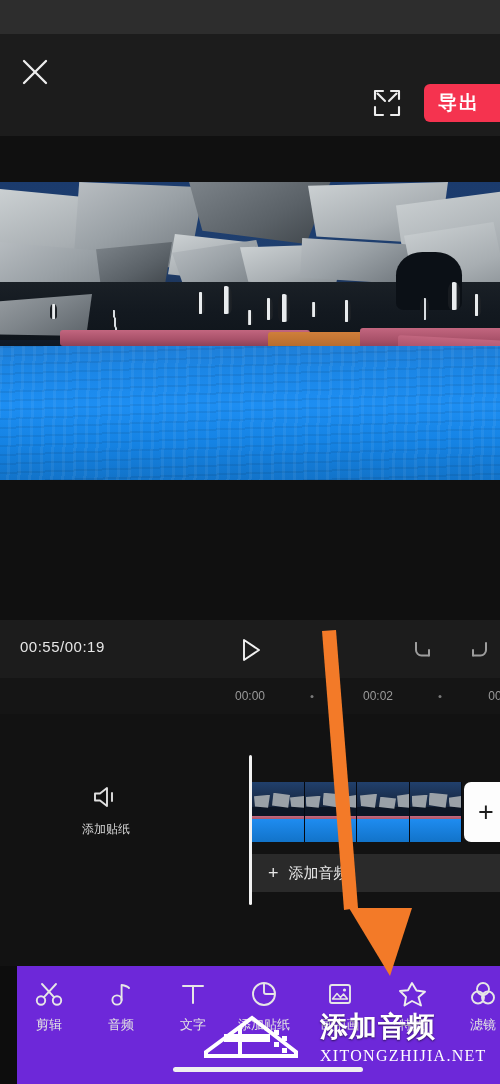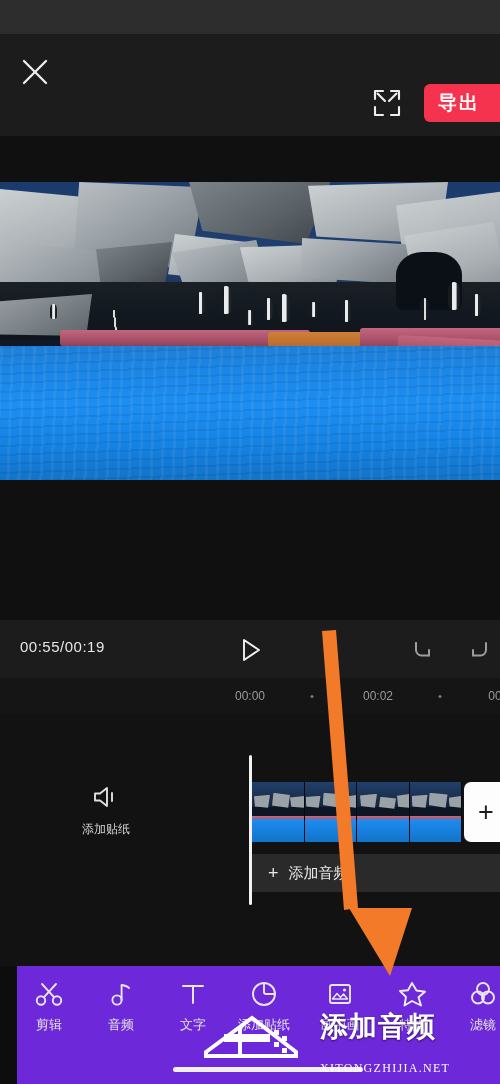--- a/index.html
+++ b/index.html
@@ -257,23 +257,23 @@
   
   .watermark {
     position: absolute; left: 320px; top: 1008px;
     z-index: 30; pointer-events: none;
   }
   .wm-main {
     color: #ffffff; font-size: 28px; font-weight: bold;
     letter-spacing: 1px; text-shadow: 0 1px 2px rgba(0,0,0,0.6);
   }
   .wm-sub {
-    color: #ffffff; font-size: 12px; letter-spacing: 1.3px;
+    color: #ffffff; font-size: 16px; letter-spacing: 1.3px;
     font-family: "Liberation Serif", "DejaVu Serif", serif;
-    margin-top: 15px; 
+    margin-top: 1px; 
   }
   .wm-logo {
     position: absolute; left: -120px; top: 4px;
     width: 118px; height: 54px;
   }
 
   
   .arrow-overlay {
     position: absolute; left: 0; top: 0;
     width: 500px; height: 1084px;

